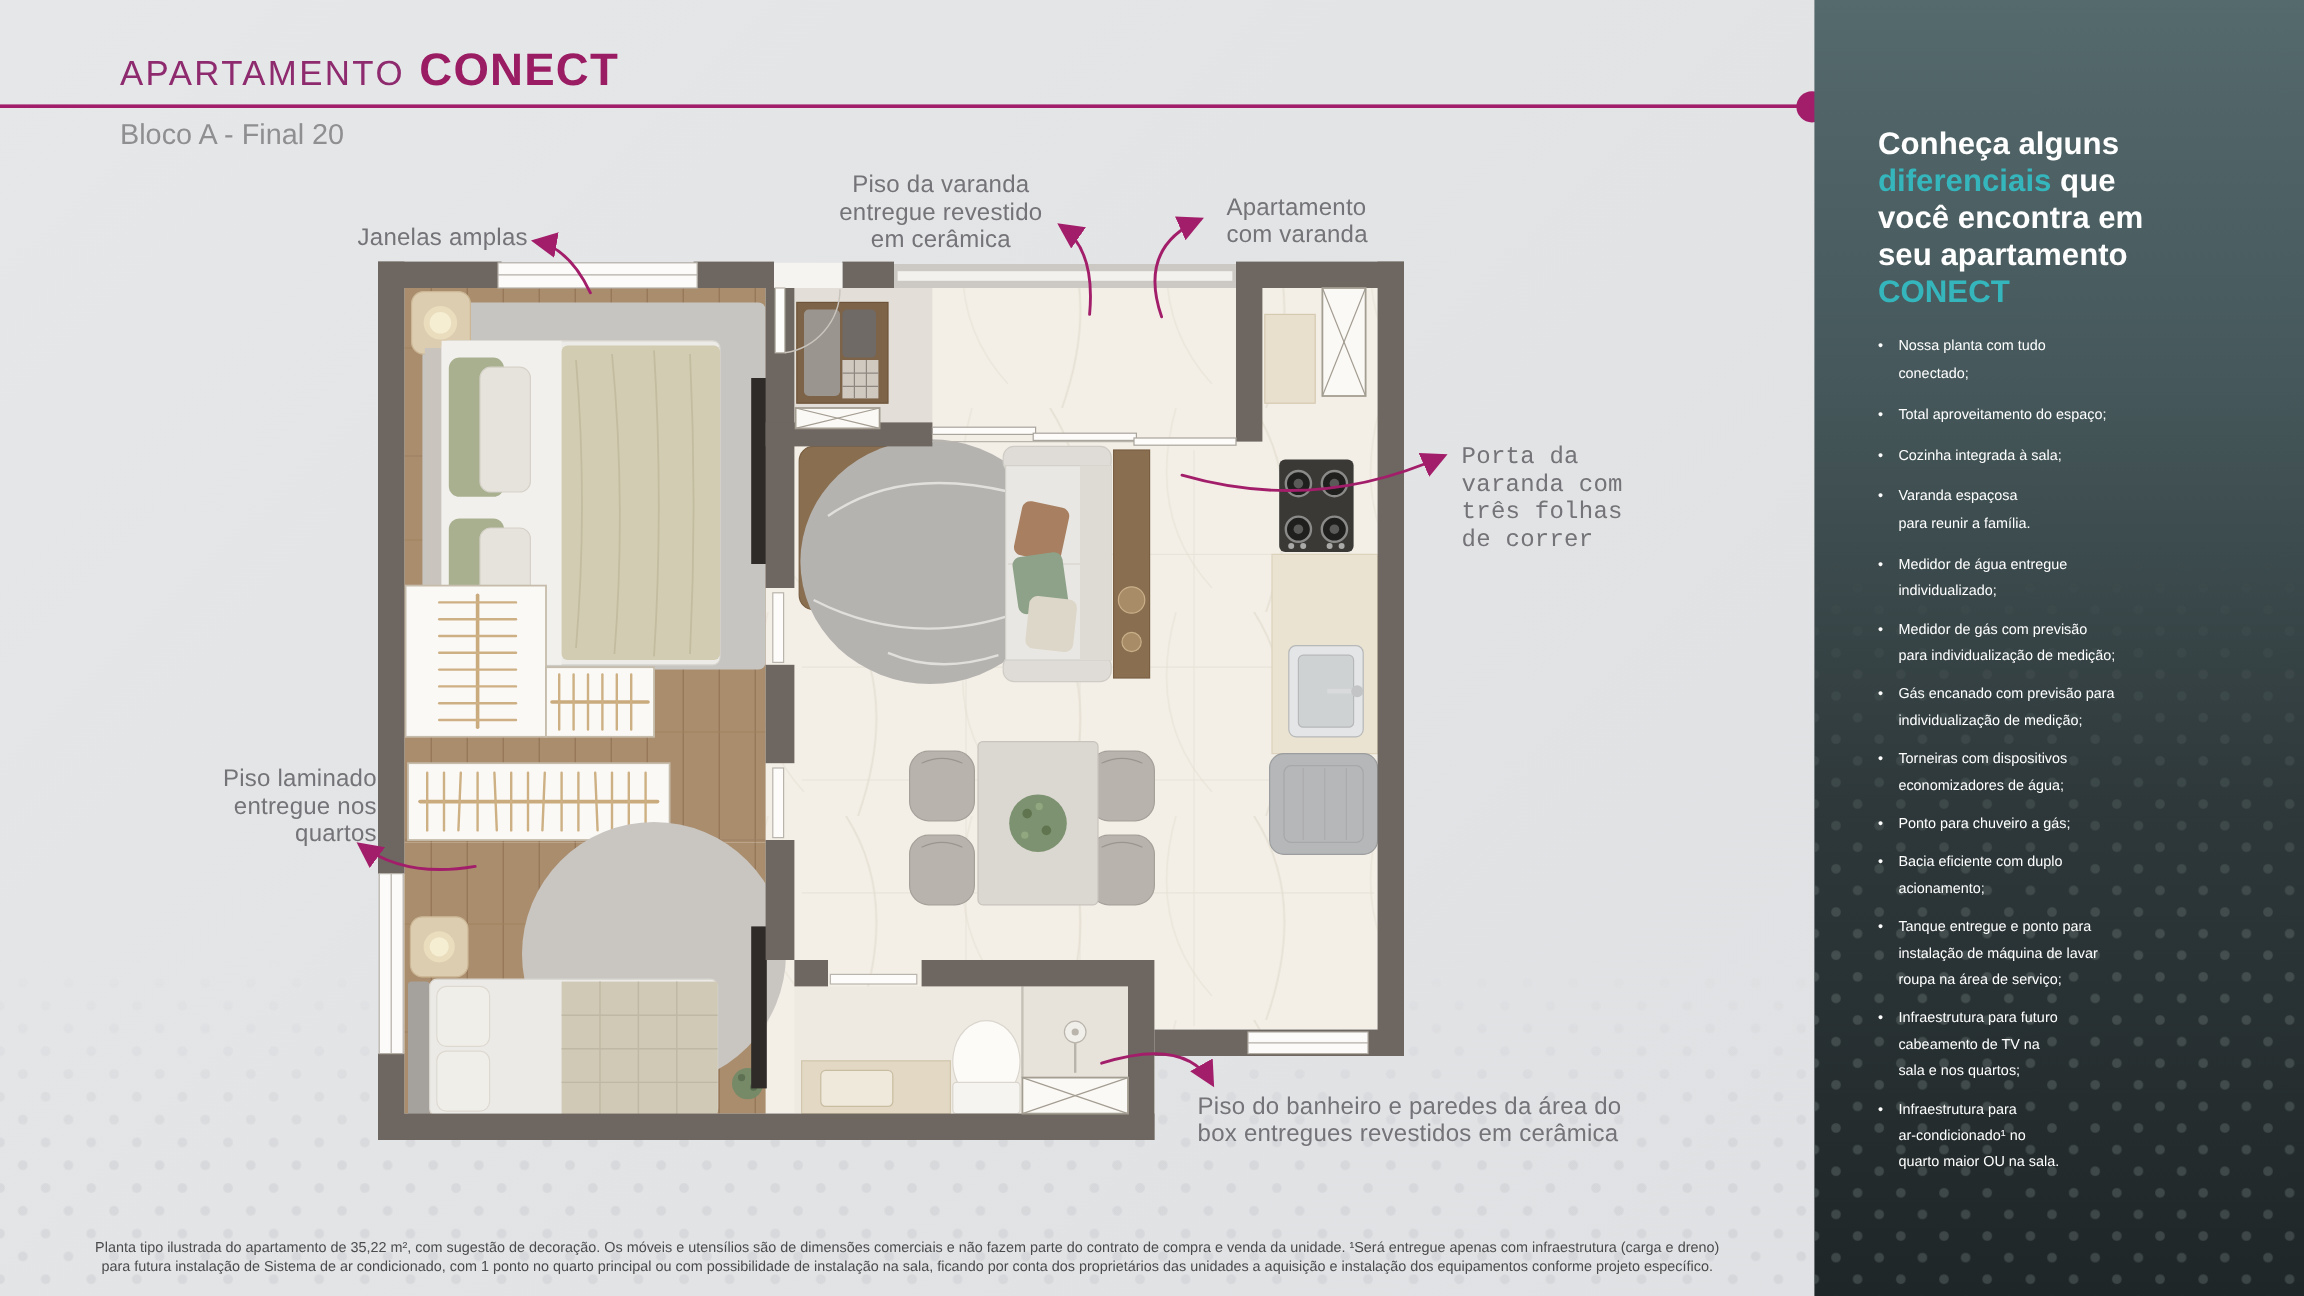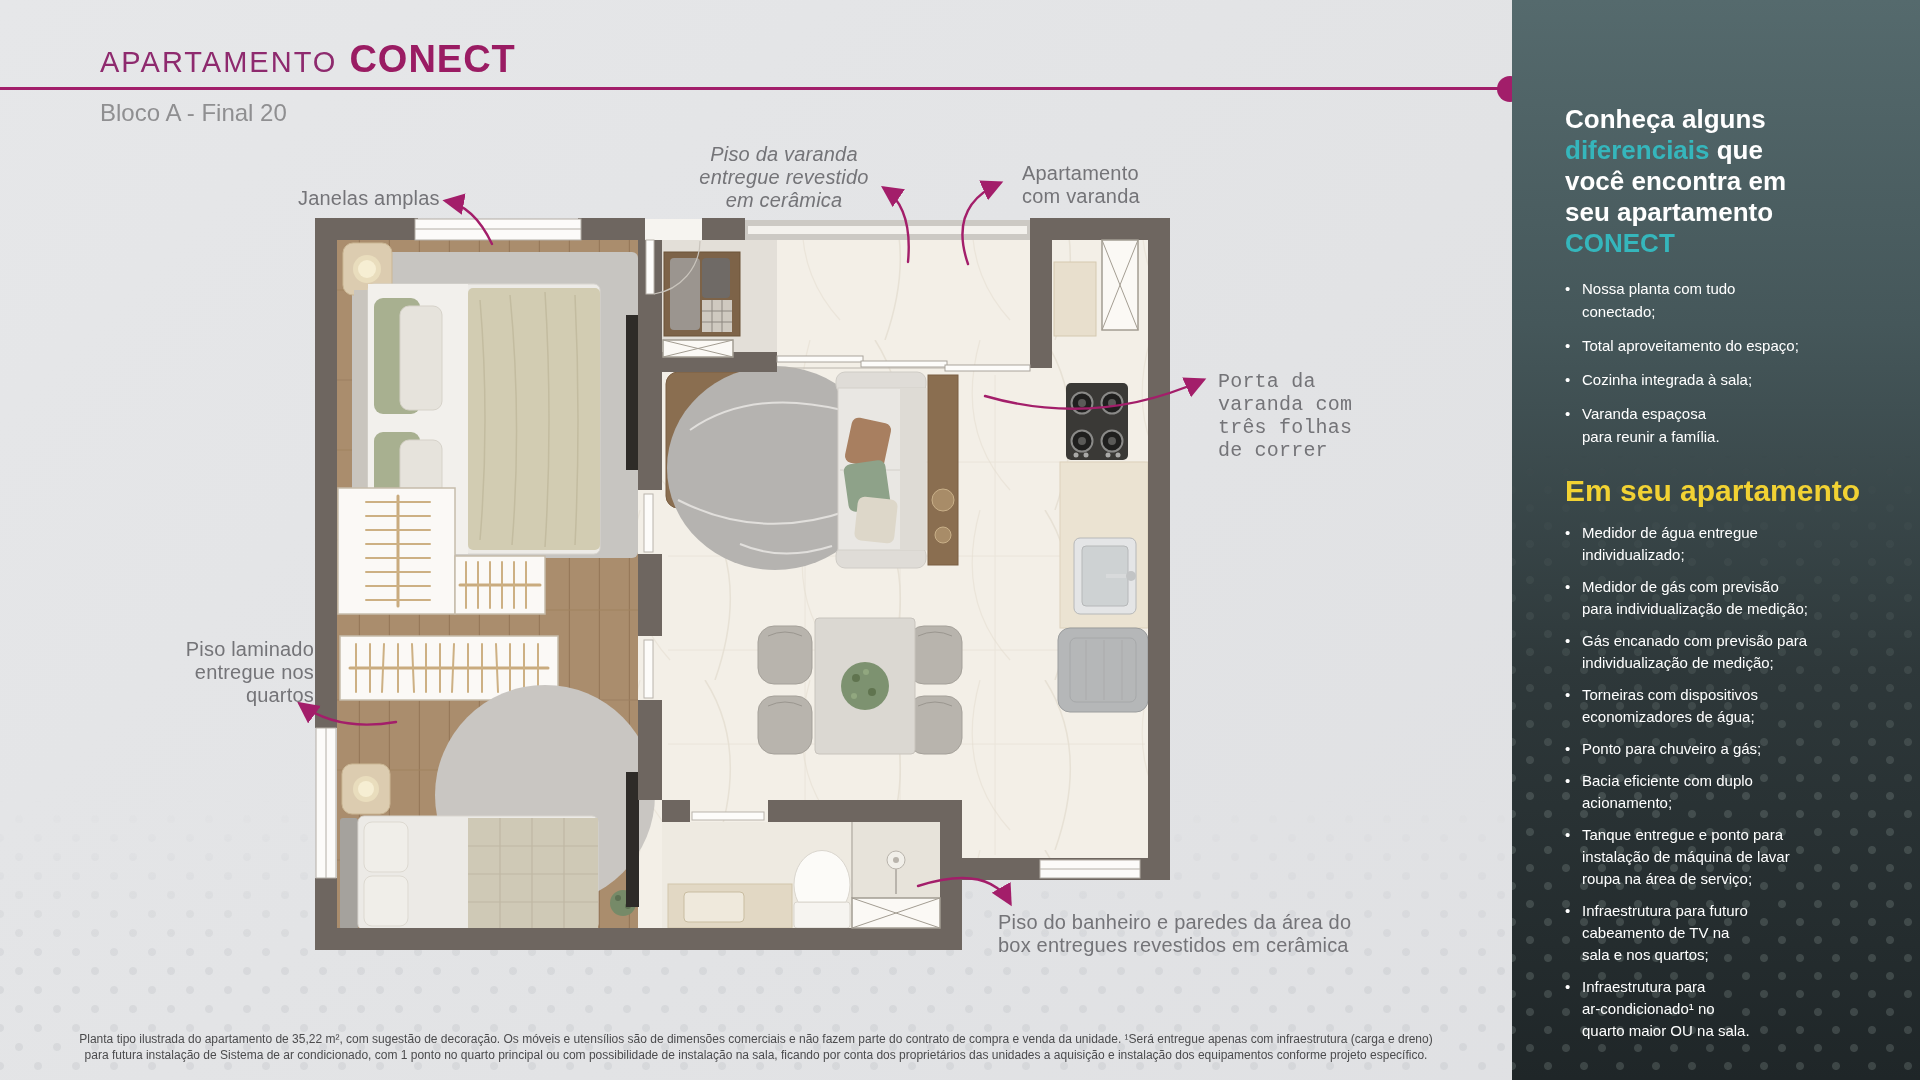--- a/index.html
+++ b/index.html
@@ -22,21 +22,21 @@
   
   .header{position:absolute;left:100px;top:38px;display:flex;align-items:baseline;gap:12px;}
   .brand-prefix{font-size:29px;font-weight:500;letter-spacing:2px;color:#8e2a6e;}
   .brand-name{font-size:38px;font-weight:800;letter-spacing:1px;color:#9a1c63;}
   .rule{position:absolute;left:0;top:87px;width:1511px;height:3px;background:#a21e6a;}
   .rule-dot{position:absolute;left:1497px;top:76px;width:26px;height:26px;border-radius:50%;background:#a21e6a;}
   .subtitle{position:absolute;left:100px;top:99px;font-size:24px;color:#8f8f91;}
   
   .ann{position:absolute;color:#747478;font-size:20px;line-height:23px;letter-spacing:.2px;white-space:pre-line;}
   .ann-janelas{left:298px;top:187px;}
-  .ann-piso-varanda{left:698px;top:143px;width:172px;text-align:center;font-style:italic;}
+  .ann-piso-varanda{left:698px;top:143px;width:172px;text-align:center;}
   .ann-apto-varanda{left:1022px;top:162px;}
   .ann-porta-varanda{left:1218px;top:370px;font-family:Liberation Mono, monospace;}
   .ann-piso-laminado{left:184px;top:638px;width:130px;text-align:right;}
   .ann-piso-banheiro{left:998px;top:911px;width:430px;}
   
   .plan-svg{position:absolute;left:0;top:0;width:1512px;height:1080px;}
   
   .sidebar{
     position:absolute;left:1512px;top:0;width:408px;height:1080px;
     background:linear-gradient(180deg,#556a6d 0%,#45575a 30%,#2e383a 62%,#1f2628 100%);
@@ -49,21 +49,21 @@
       radial-gradient(circle, rgba(130,143,140,0.30) 3.5px, transparent 4.5px);
     background-size:36px 36px;background-position:0 0,18px 18px;
     -webkit-mask-image:linear-gradient(transparent, #000 55%);
     mask-image:linear-gradient(transparent, #000 55%);
     pointer-events:none;
   }
   .sidebar-inner{position:relative;}
   .sb-heading{margin:0 0 18px 0;font-size:26px;line-height:31px;font-weight:700;white-space:pre-line;color:#fff;}
   .sb-accent{color:#35b6bc;}
   .sb-list{list-style:none;margin:0;padding:0;}
-  .sb-list li{position:relative;padding-left:17px;margin-bottom:11px;font-size:15px;line-height:23px;white-space:pre-line;}
+  .sb-list li{position:relative;padding-left:17px;margin-bottom:11px;font-size:12px;line-height:23px;white-space:pre-line;}
   .sb-list li::before{content:"\2022";position:absolute;left:0;top:0;}
   .sb-section-title{margin:26px 0 14px 0;font-size:30px;line-height:34px;font-weight:700;color:#f2d233;}
   .sb-list.features li{line-height:22px;margin-bottom:10px;}
   
   .disclaimer{
     position:absolute;left:0;top:1031px;width:1512px;text-align:center;
     font-size:12px;line-height:16px;color:#4b4b4d;white-space:pre-line;
   }
 </style>
 </head>
@@ -421,21 +421,20 @@
 seu apartamento
 </span><span class="sb-accent">CONECT</span></h2>
     <ul class="sb-list">
       <li>Nossa planta com tudo
 conectado;</li>
       <li>Total aproveitamento do espaço;</li>
       <li>Cozinha integrada à sala;</li>
       <li>Varanda espaçosa
 para reunir a família.</li>
     </ul>
-    <h3 class="sb-section-title">Em seu apartamento</h3>
     <ul class="sb-list features">
       <li>Medidor de água entregue
 individualizado;</li>
       <li>Medidor de gás com previsão
 para individualização de medição;</li>
       <li>Gás encanado com previsão para
 individualização de medição;</li>
       <li>Torneiras com dispositivos
 economizadores de água;</li>
       <li>Ponto para chuveiro a gás;</li>

